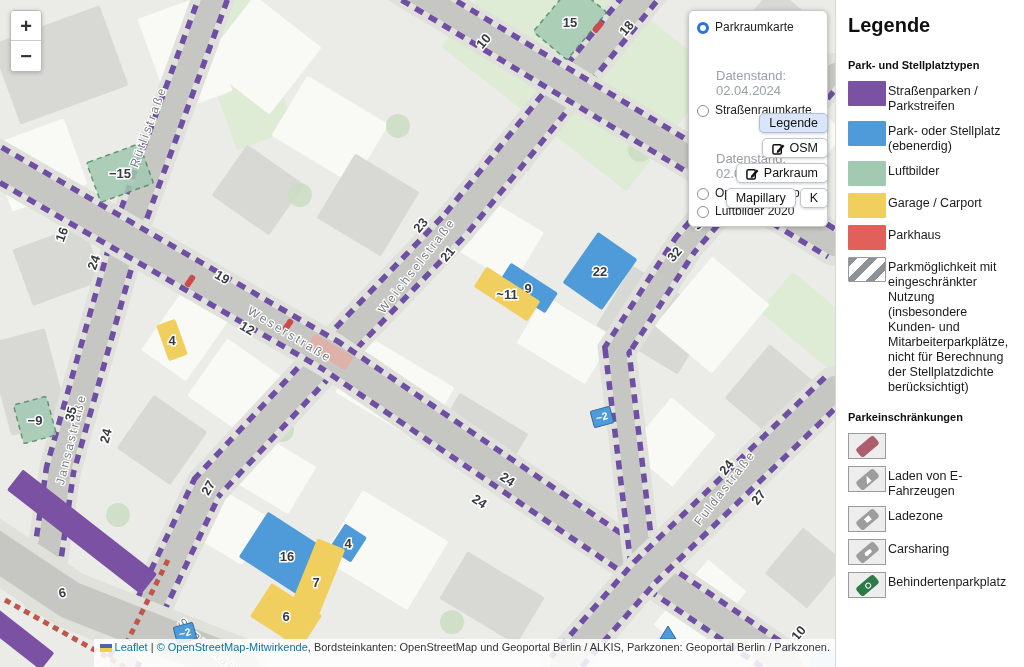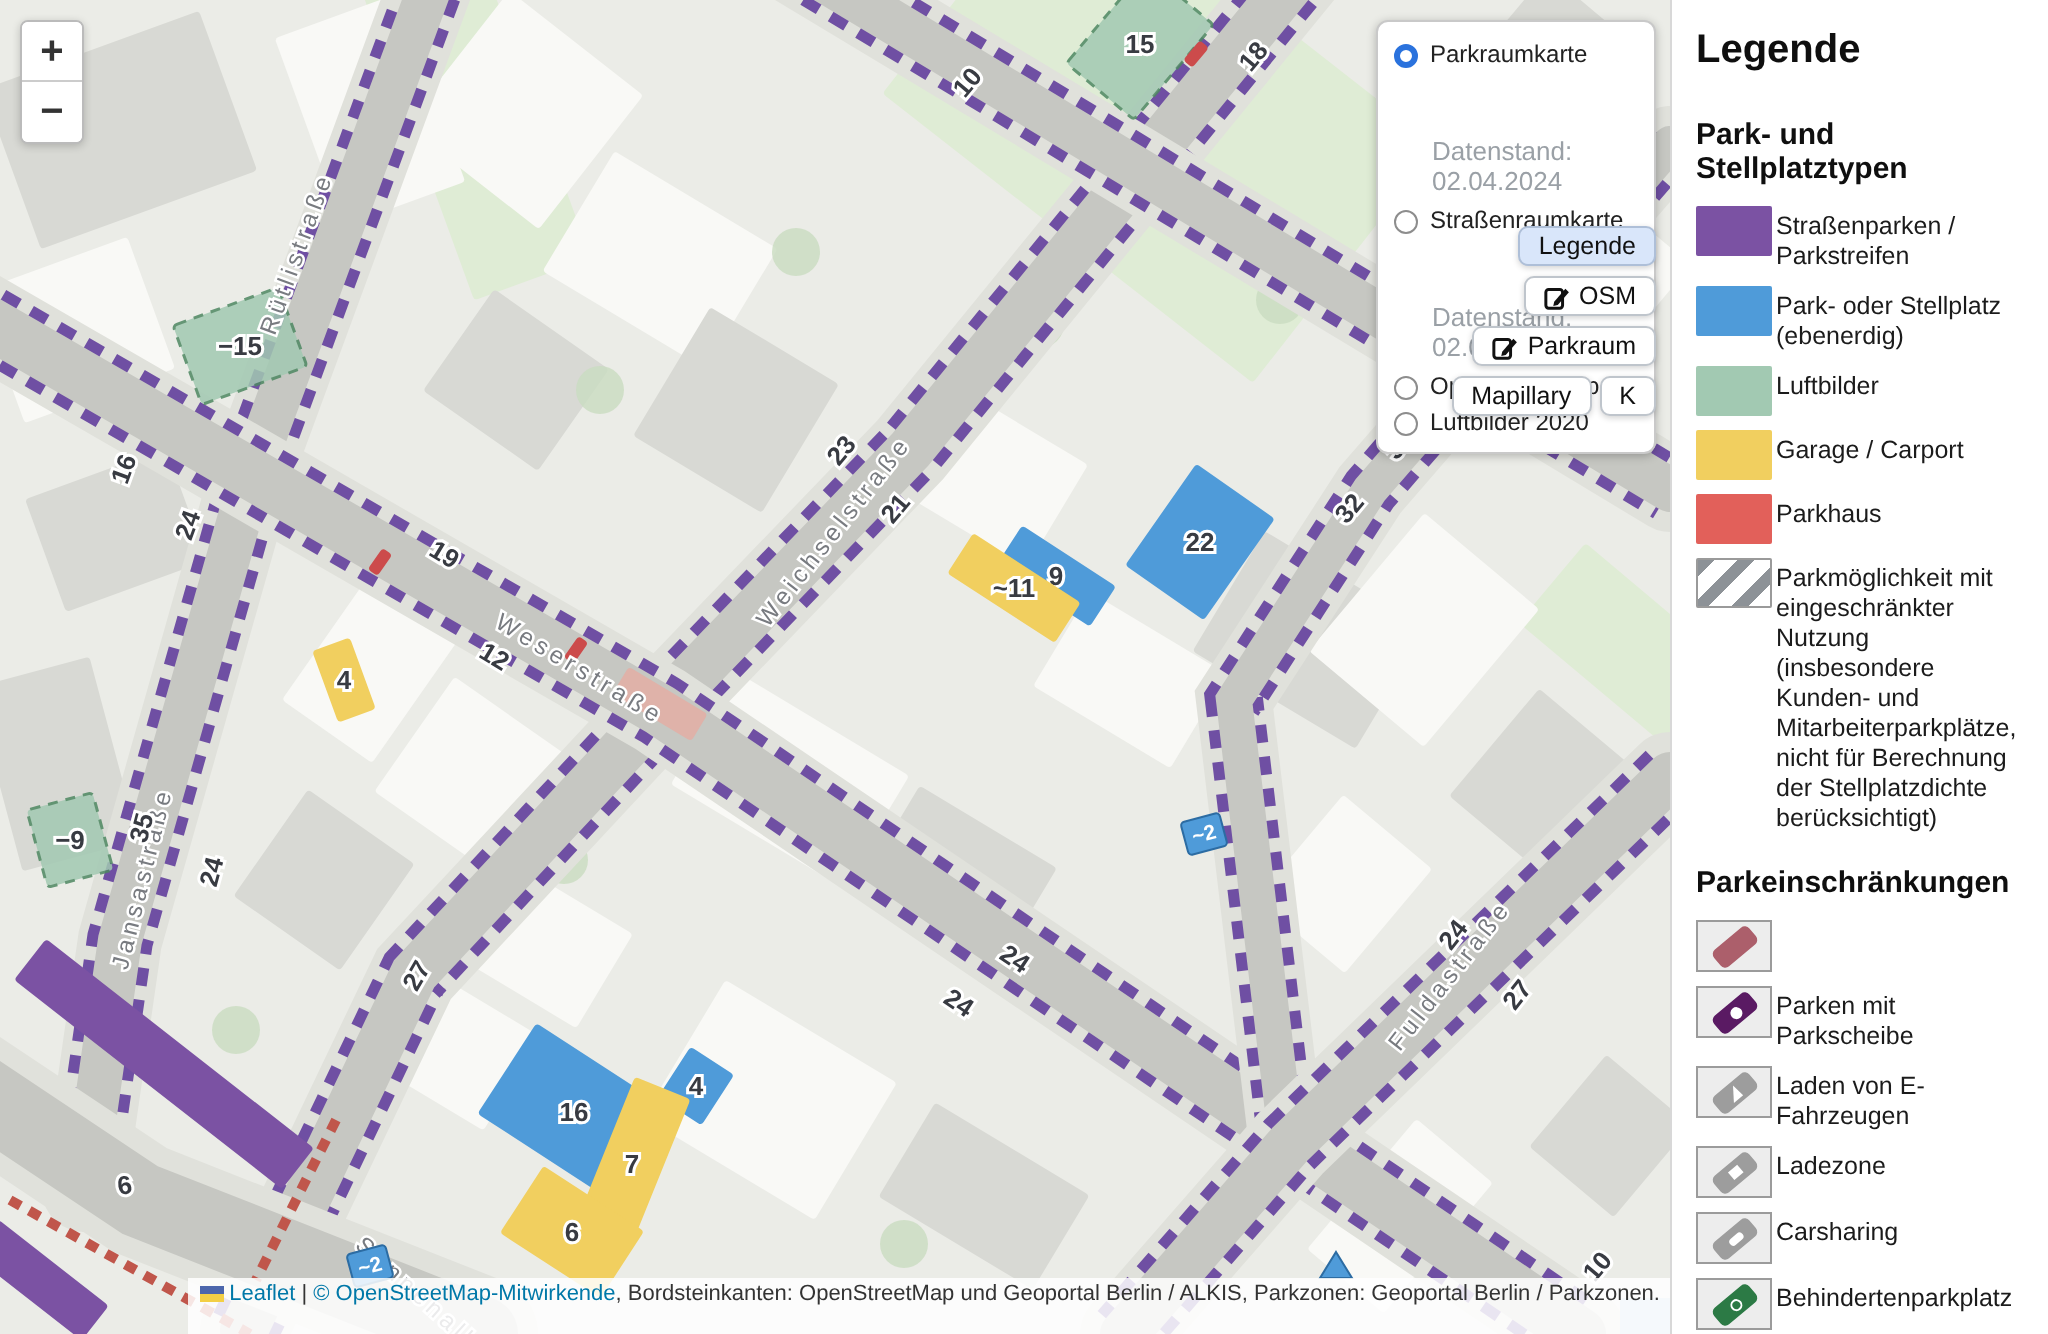--- a/index.html
+++ b/index.html
@@ -44,21 +44,21 @@
     font-size:11px; color:#333; padding:2px 5px 14px 6px; white-space:nowrap; }
   .attribution a { color:#0078a8; text-decoration:none; cursor:pointer; }
   .flag { display:inline-block; width:12px; height:8px; margin-right:3px; vertical-align:-1px; }
   .flag .b { display:block; width:12px; height:4px; background:#4c66ac; }
   .flag .y { display:block; width:12px; height:4px; background:#f3cf45; }
 
   
   .sidebar { width:189px; height:667px; background:#fff; border-left:1px solid #d8d8d8;
     padding:14px 8px 0 12px; overflow:hidden; }
   .sidebar h1 { font-size:20px; color:#0f0f0f; margin-bottom:22px; }
-  .sidebar h2 { font-size:15px; color:#0f0f0f; margin:4px 0 10px 0; }
+  .sidebar h2 { font-size:11px; color:#0f0f0f; margin:4px 0 10px 0; }
   .sidebar .sec2 { margin-top:16px; }
   .lg-item { display:flex; align-items:flex-start; gap:2px; margin-bottom:7px; }
   .lg-label { font-size:12.5px; line-height:15px; color:#1b1b1b; padding-top:3px; }
   .swatch { width:38px; height:25px; flex:0 0 auto; border-radius:1px; }
   .swatch.hatch { background:repeating-linear-gradient(135deg,#8d9297 0 6px,#ffffff 6px 14px);
     border:1px solid #9a9a9a; }
   .pillbox { width:38px; height:26px; flex:0 0 auto; background:#ededed; border:1px solid #9b9b9b;
     display:flex; align-items:center; justify-content:center; }
   .pill { width:23px; height:11px; border-radius:3px; transform:rotate(-40deg);
     display:flex; align-items:center; justify-content:center; }
@@ -313,28 +313,20 @@
       </div>
     <h2 class="sec2">Parkeinschränkungen</h2>
     <div id="legend-items-restrictions">
         <div class="lg-item">
           <div class="pillbox">
             <div class="pill" style="background: rgb(172, 95, 107);"></div>
           </div>
         </div>
         <div class="lg-item">
           <div class="pillbox">
-            <div class="pill" style="background: rgb(90, 26, 99);">
-              <span class="g-disc"></span>
-            </div>
-          </div>
-          <div class="lg-label">Parken mit Parkscheibe</div>
-        </div>
-        <div class="lg-item">
-          <div class="pillbox">
             <div class="pill" style="background: rgb(157, 157, 157);">
               <span class="g-bolt"></span>
             </div>
           </div>
           <div class="lg-label">Laden von E-Fahrzeugen</div>
         </div>
         <div class="lg-item">
           <div class="pillbox">
             <div class="pill" style="background: rgb(157, 157, 157);">
               <span class="g-box"></span>

